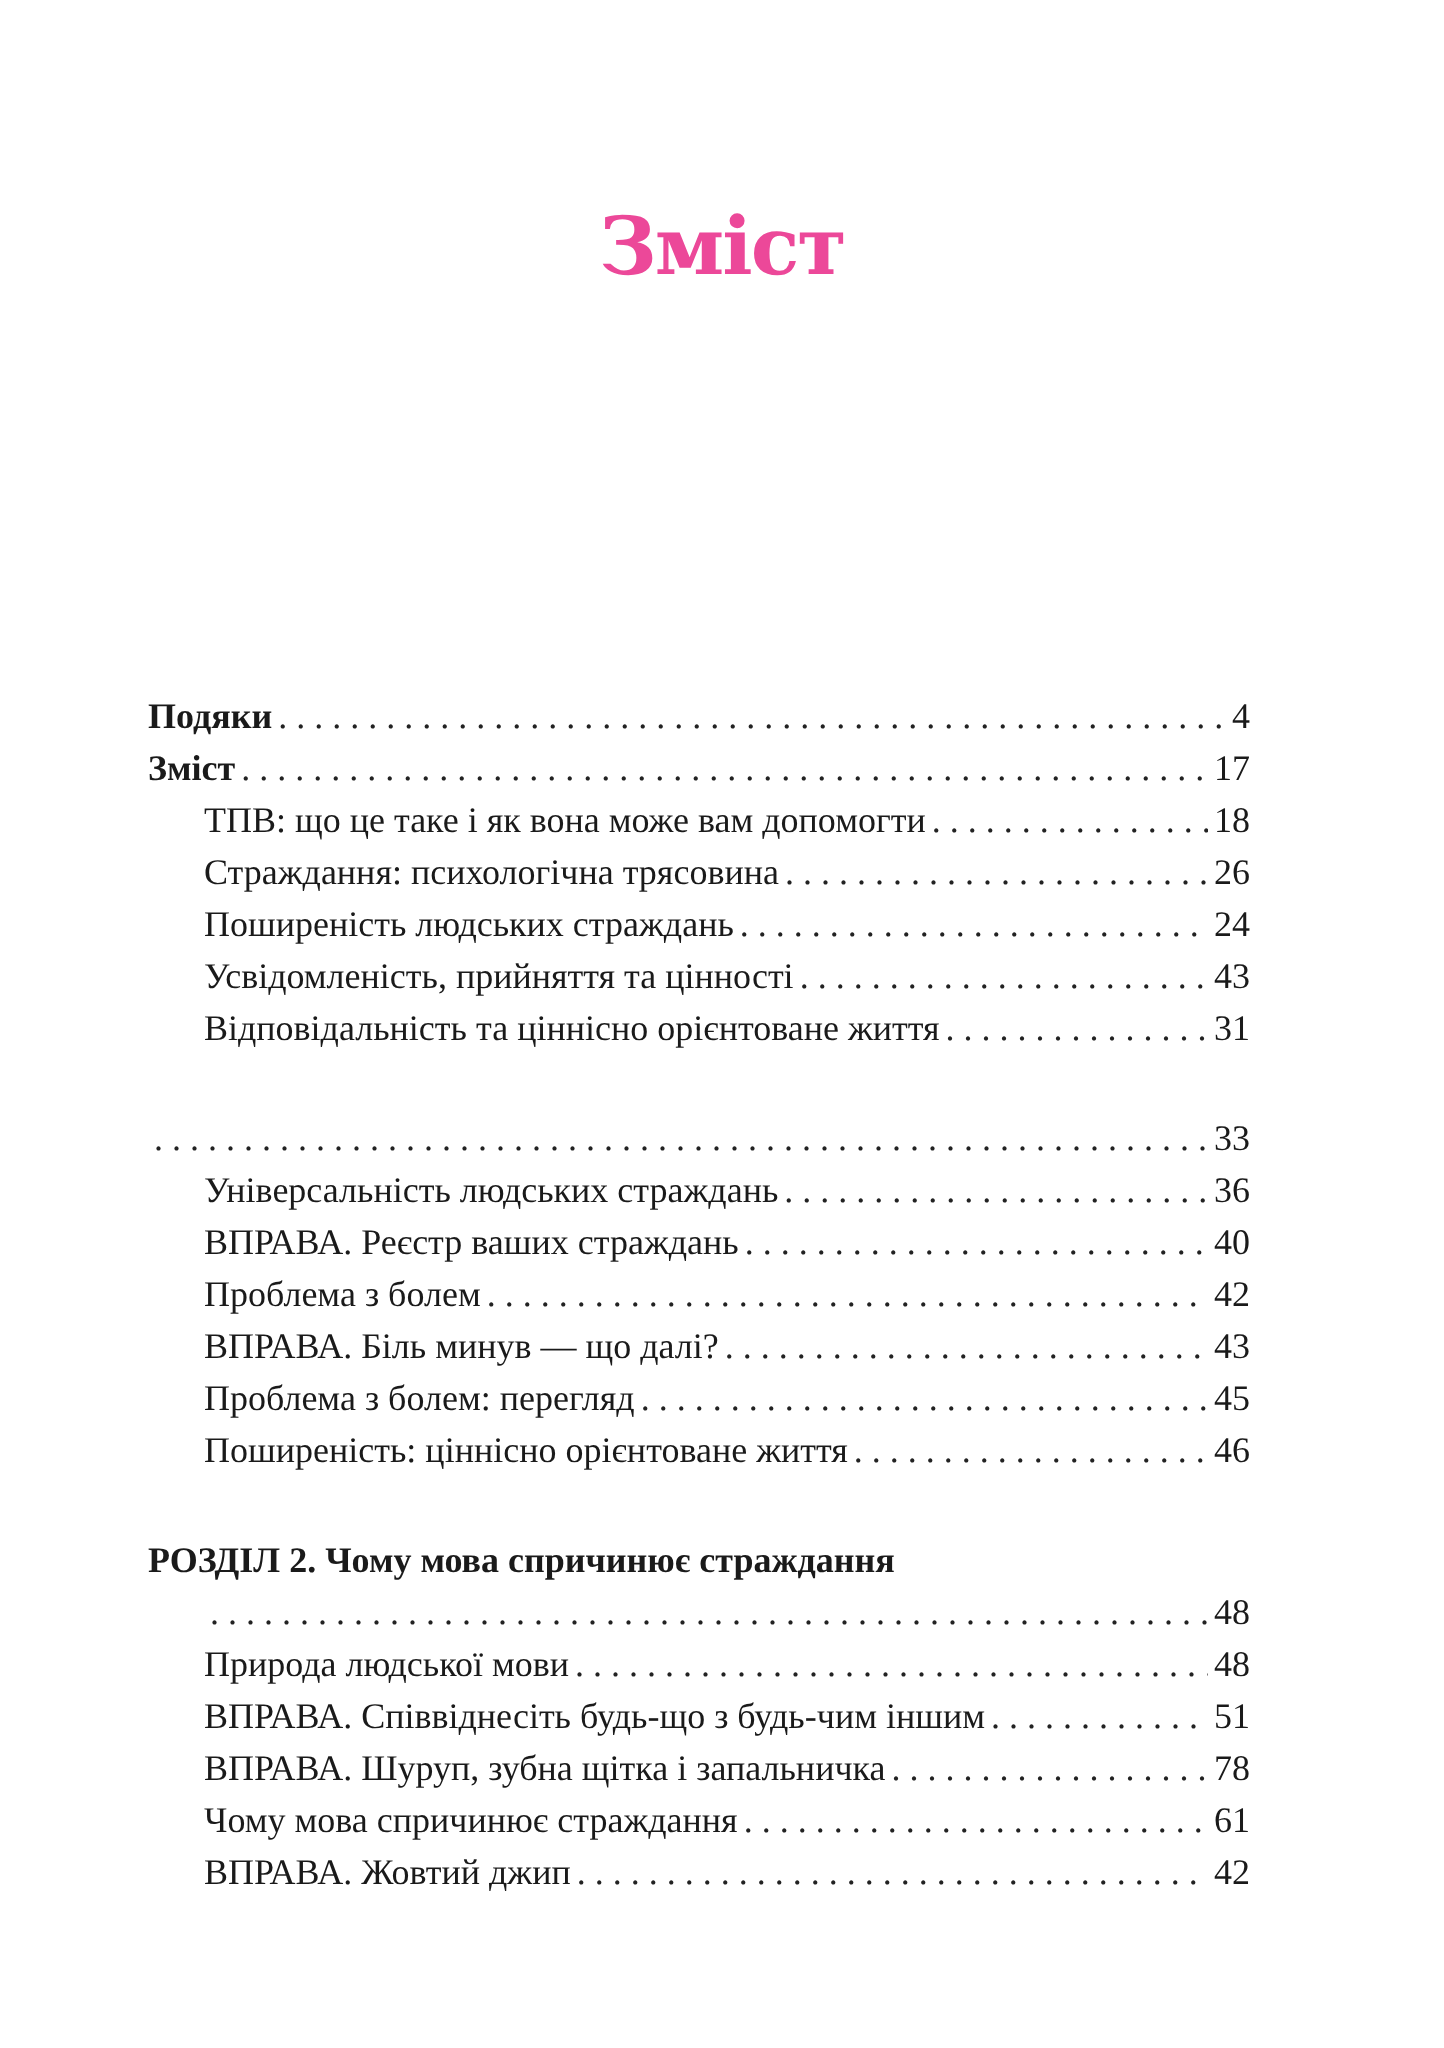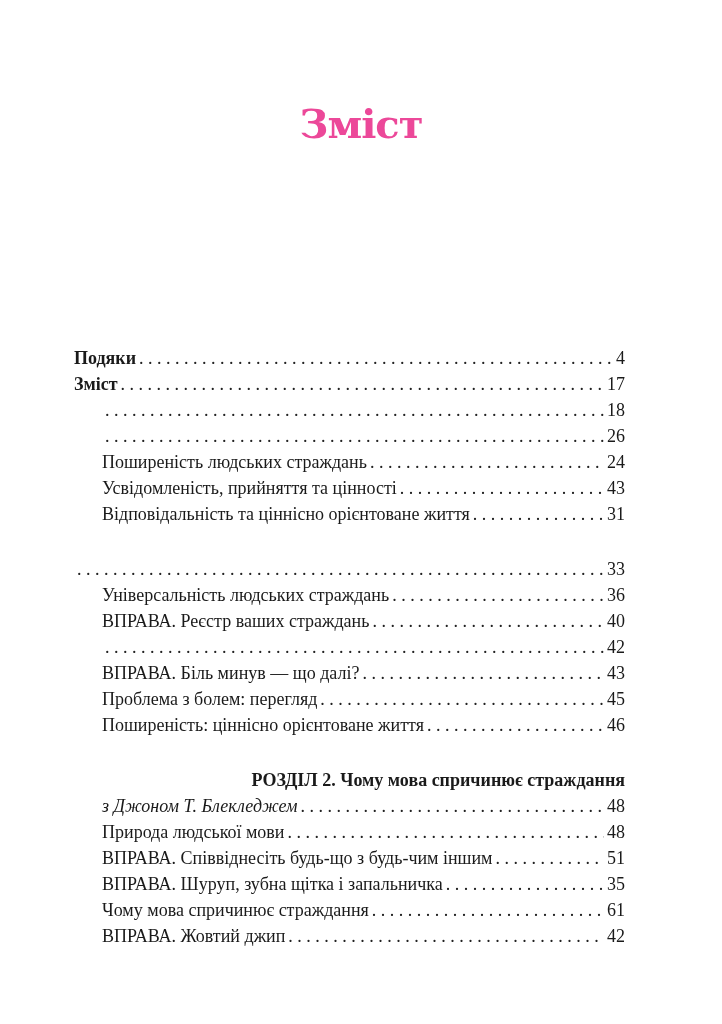--- a/index.html
+++ b/index.html
@@ -2,21 +2,21 @@
 <html><head>
 <meta charset="utf-8">
 <style>
   html, body { margin: 0; padding: 0; background: #ffffff; }
   body { width: 722px; height: 1024px; position: relative; overflow: hidden;
          font-family: "Liberation Serif", "DejaVu Serif", serif; color: #1a1a1a; }
   .title { position: absolute; top: 100px; left: 0; width: 722px; text-align: center;
            font-family: "DejaVu Serif", serif; font-weight: bold; font-size: 40px;
            letter-spacing: -1px; color: #ec4899; }
   .toc { position: absolute; left: 74px; top: 345px; width: 551px; }
-  .row { display: flex; align-items: baseline; height: 26px; font-size: 18px; line-height: 26px; justify-content: flex-end; }
+  .row { display: flex; align-items: baseline; height: 26px; font-size: 18px; line-height: 26px; }
   .row.sub { padding-left: 28px; }
   .row.bold .label { font-weight: bold; }
   .label { white-space: nowrap; }
   .label.italic { font-style: italic; }
   .dots { flex: 1; overflow: hidden; white-space: nowrap; margin: 0 3px; letter-spacing: 4.2px; color: #222; }
   .dots::before { content: ". . . . . . . . . . . . . . . . . . . . . . . . . . . . . . . . . . . . . . . . . . . . . . . . . . . . . . . . . . . . . . . . . . . . . . . . . . . . . . . ."; letter-spacing: 0; word-spacing: 0; }
   .page { white-space: nowrap; text-align: right; }
   .gap { height: 29px; }
 </style>
 </head>
@@ -30,24 +30,26 @@
     <span class="label">Подяки</span>
     <span class="dots"></span>
     <span class="page">4</span>
   </div>
   <div class="row bold">
     <span class="label">Зміст</span>
     <span class="dots"></span>
     <span class="page">17</span>
   </div>
   <div class="row sub">
+    <span class="label">ТПВ: що це таке і як вона може вам допомогти</span>
     <span class="dots"></span>
     <span class="page">18</span>
   </div>
   <div class="row sub">
+    <span class="label">Страждання: психологічна трясовина</span>
     <span class="dots"></span>
     <span class="page">26</span>
   </div>
   <div class="row sub">
     <span class="label">Поширеність людських страждань</span>
     <span class="dots"></span>
     <span class="page">24</span>
   </div>
   <div class="row sub">
     <span class="label">Усвідомленість, прийняття та цінності</span>
@@ -70,20 +72,21 @@
     <span class="label">Універсальність людських страждань</span>
     <span class="dots"></span>
     <span class="page">36</span>
   </div>
   <div class="row sub">
     <span class="label">ВПРАВА. Реєстр ваших страждань</span>
     <span class="dots"></span>
     <span class="page">40</span>
   </div>
   <div class="row sub">
+    <span class="label">Проблема з болем</span>
     <span class="dots"></span>
     <span class="page">42</span>
   </div>
   <div class="row sub">
     <span class="label">ВПРАВА. Біль минув — що далі?</span>
     <span class="dots"></span>
     <span class="page">43</span>
   </div>
   <div class="row sub">
     <span class="label">Проблема з болем: перегляд</span>
@@ -95,38 +98,37 @@
     <span class="dots"></span>
     <span class="page">46</span>
   </div>
 
   <div class="gap"></div>
 
   <div class="row bold">
     <span class="label">РОЗДІЛ 2. Чому мова спричинює страждання</span>
   </div>
   <div class="row sub">
-    <span class="label italic">з Джоном Т. Блекледжем</span>
     <span class="dots"></span>
     <span class="page">48</span>
   </div>
   <div class="row sub">
     <span class="label">Природа людської мови</span>
     <span class="dots"></span>
     <span class="page">48</span>
   </div>
   <div class="row sub">
     <span class="label">ВПРАВА. Співвіднесіть будь-що з будь-чим іншим</span>
     <span class="dots"></span>
     <span class="page">51</span>
   </div>
   <div class="row sub">
     <span class="label">ВПРАВА. Шуруп, зубна щітка і запальничка</span>
     <span class="dots"></span>
-    <span class="page">35</span>
+    <span class="page">78</span>
   </div>
   <div class="row sub">
     <span class="label">Чому мова спричинює страждання</span>
     <span class="dots"></span>
     <span class="page">61</span>
   </div>
   <div class="row sub">
     <span class="label">ВПРАВА. Жовтий джип</span>
     <span class="dots"></span>
     <span class="page">42</span>

